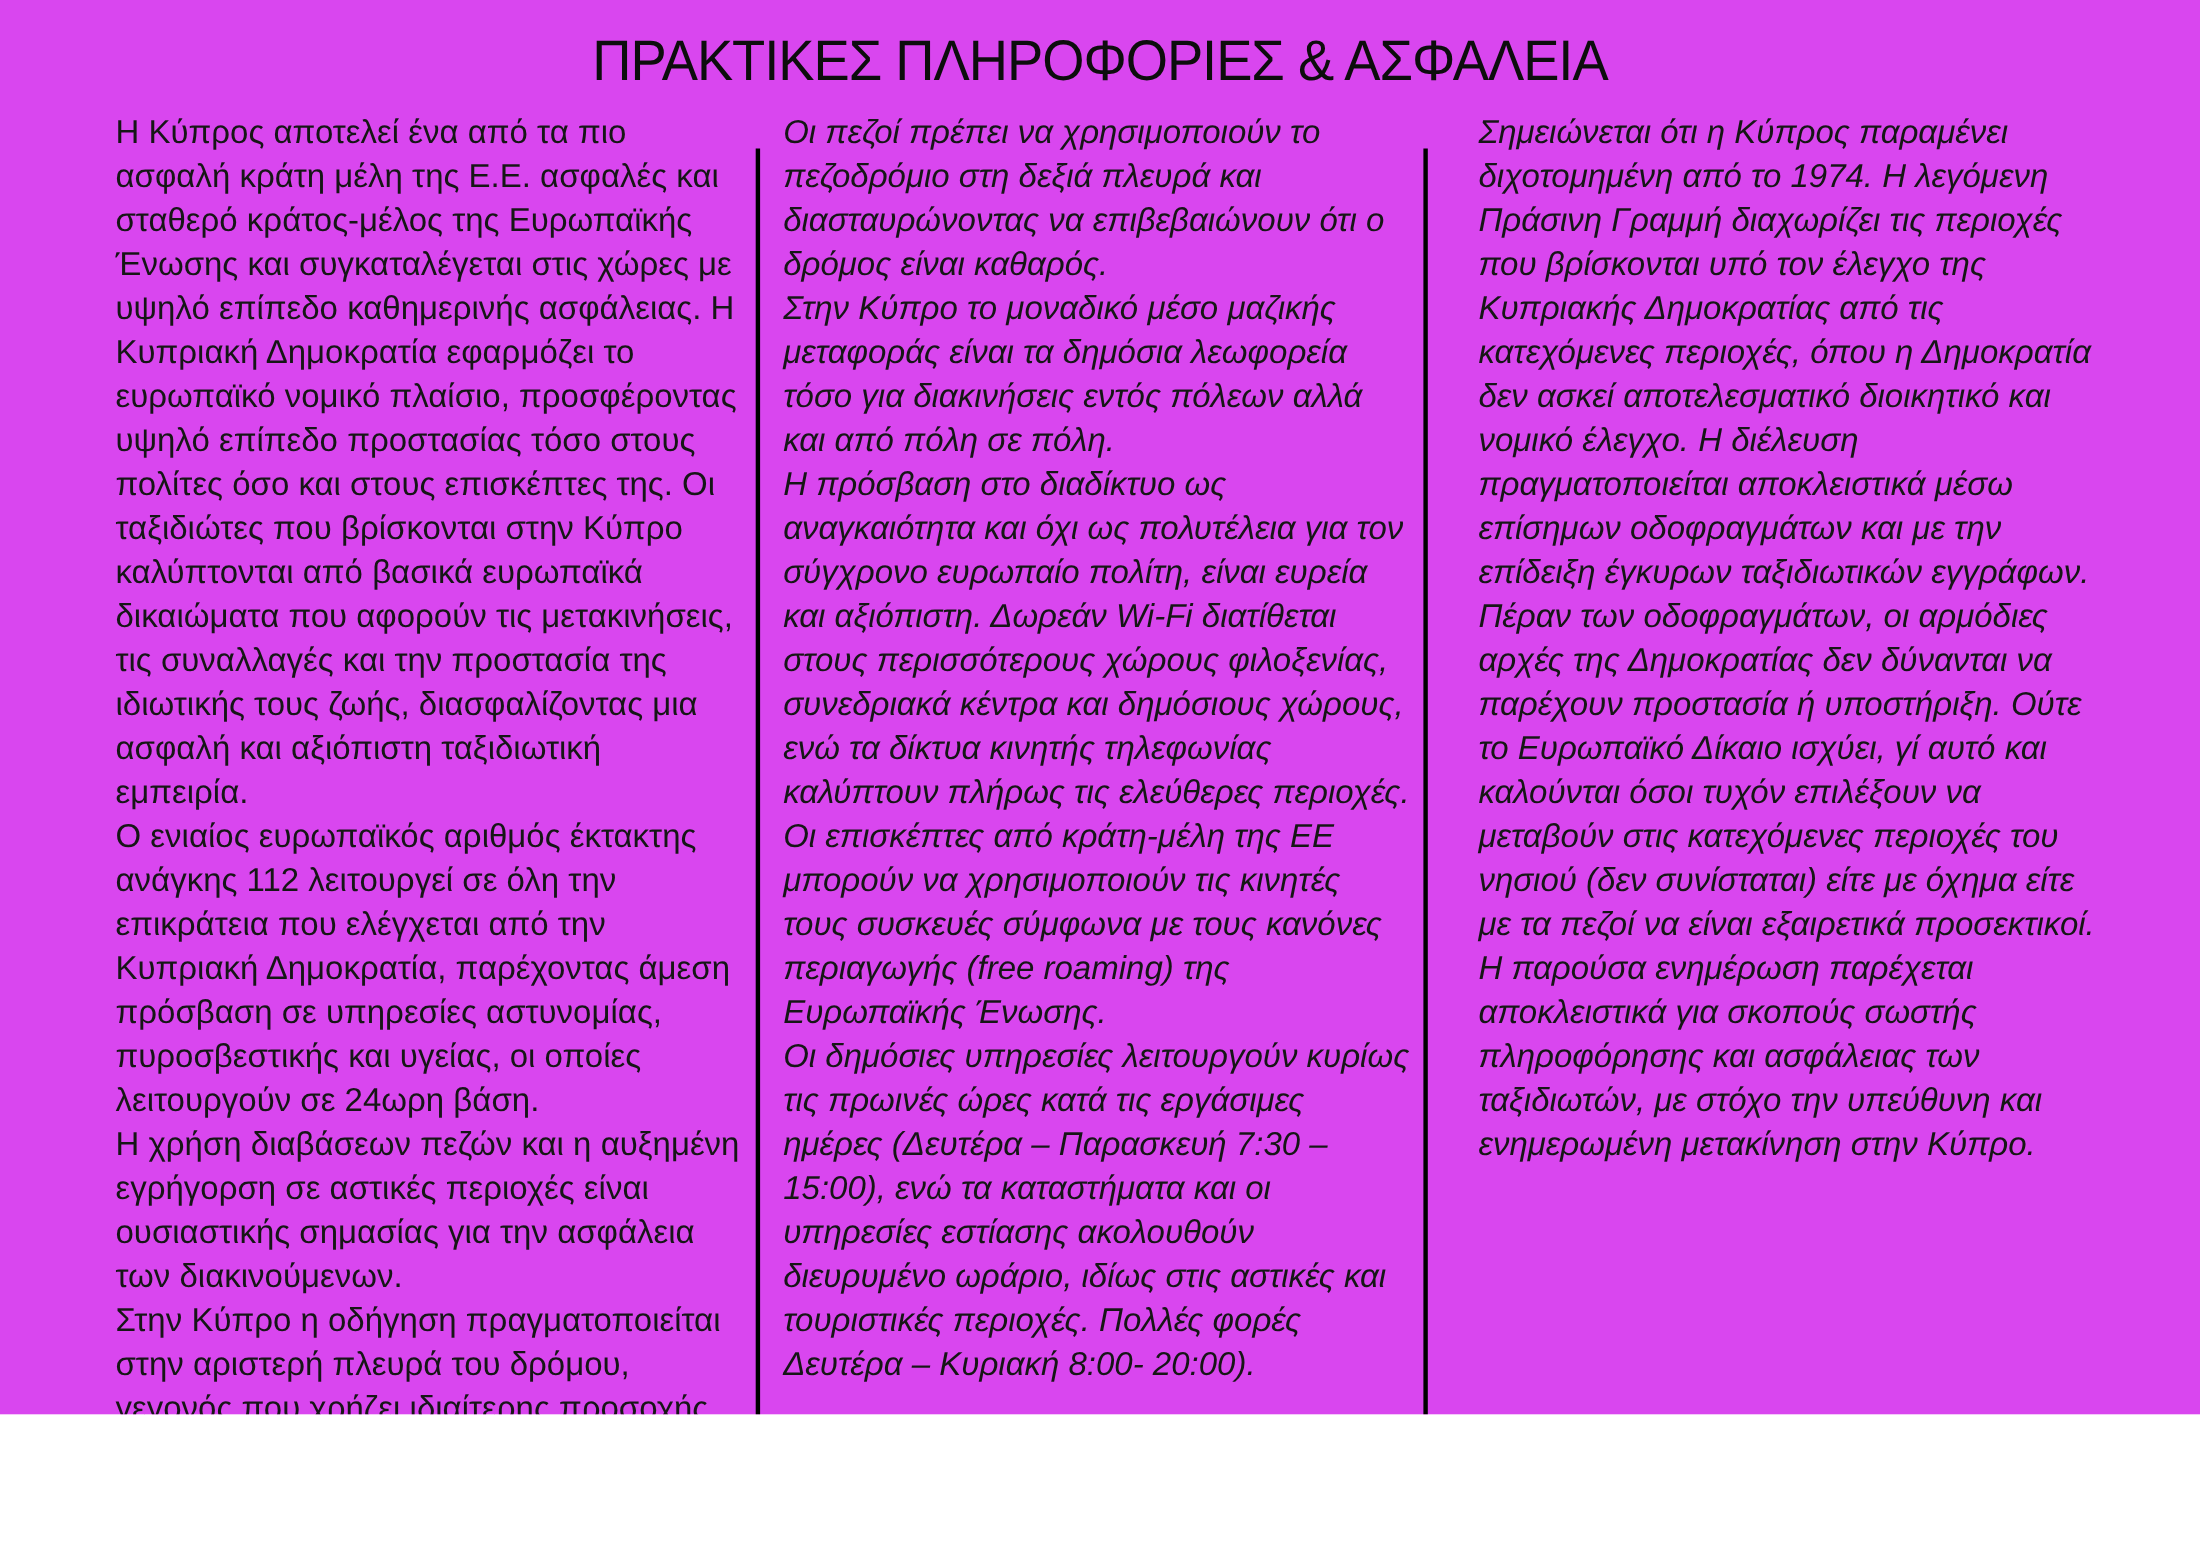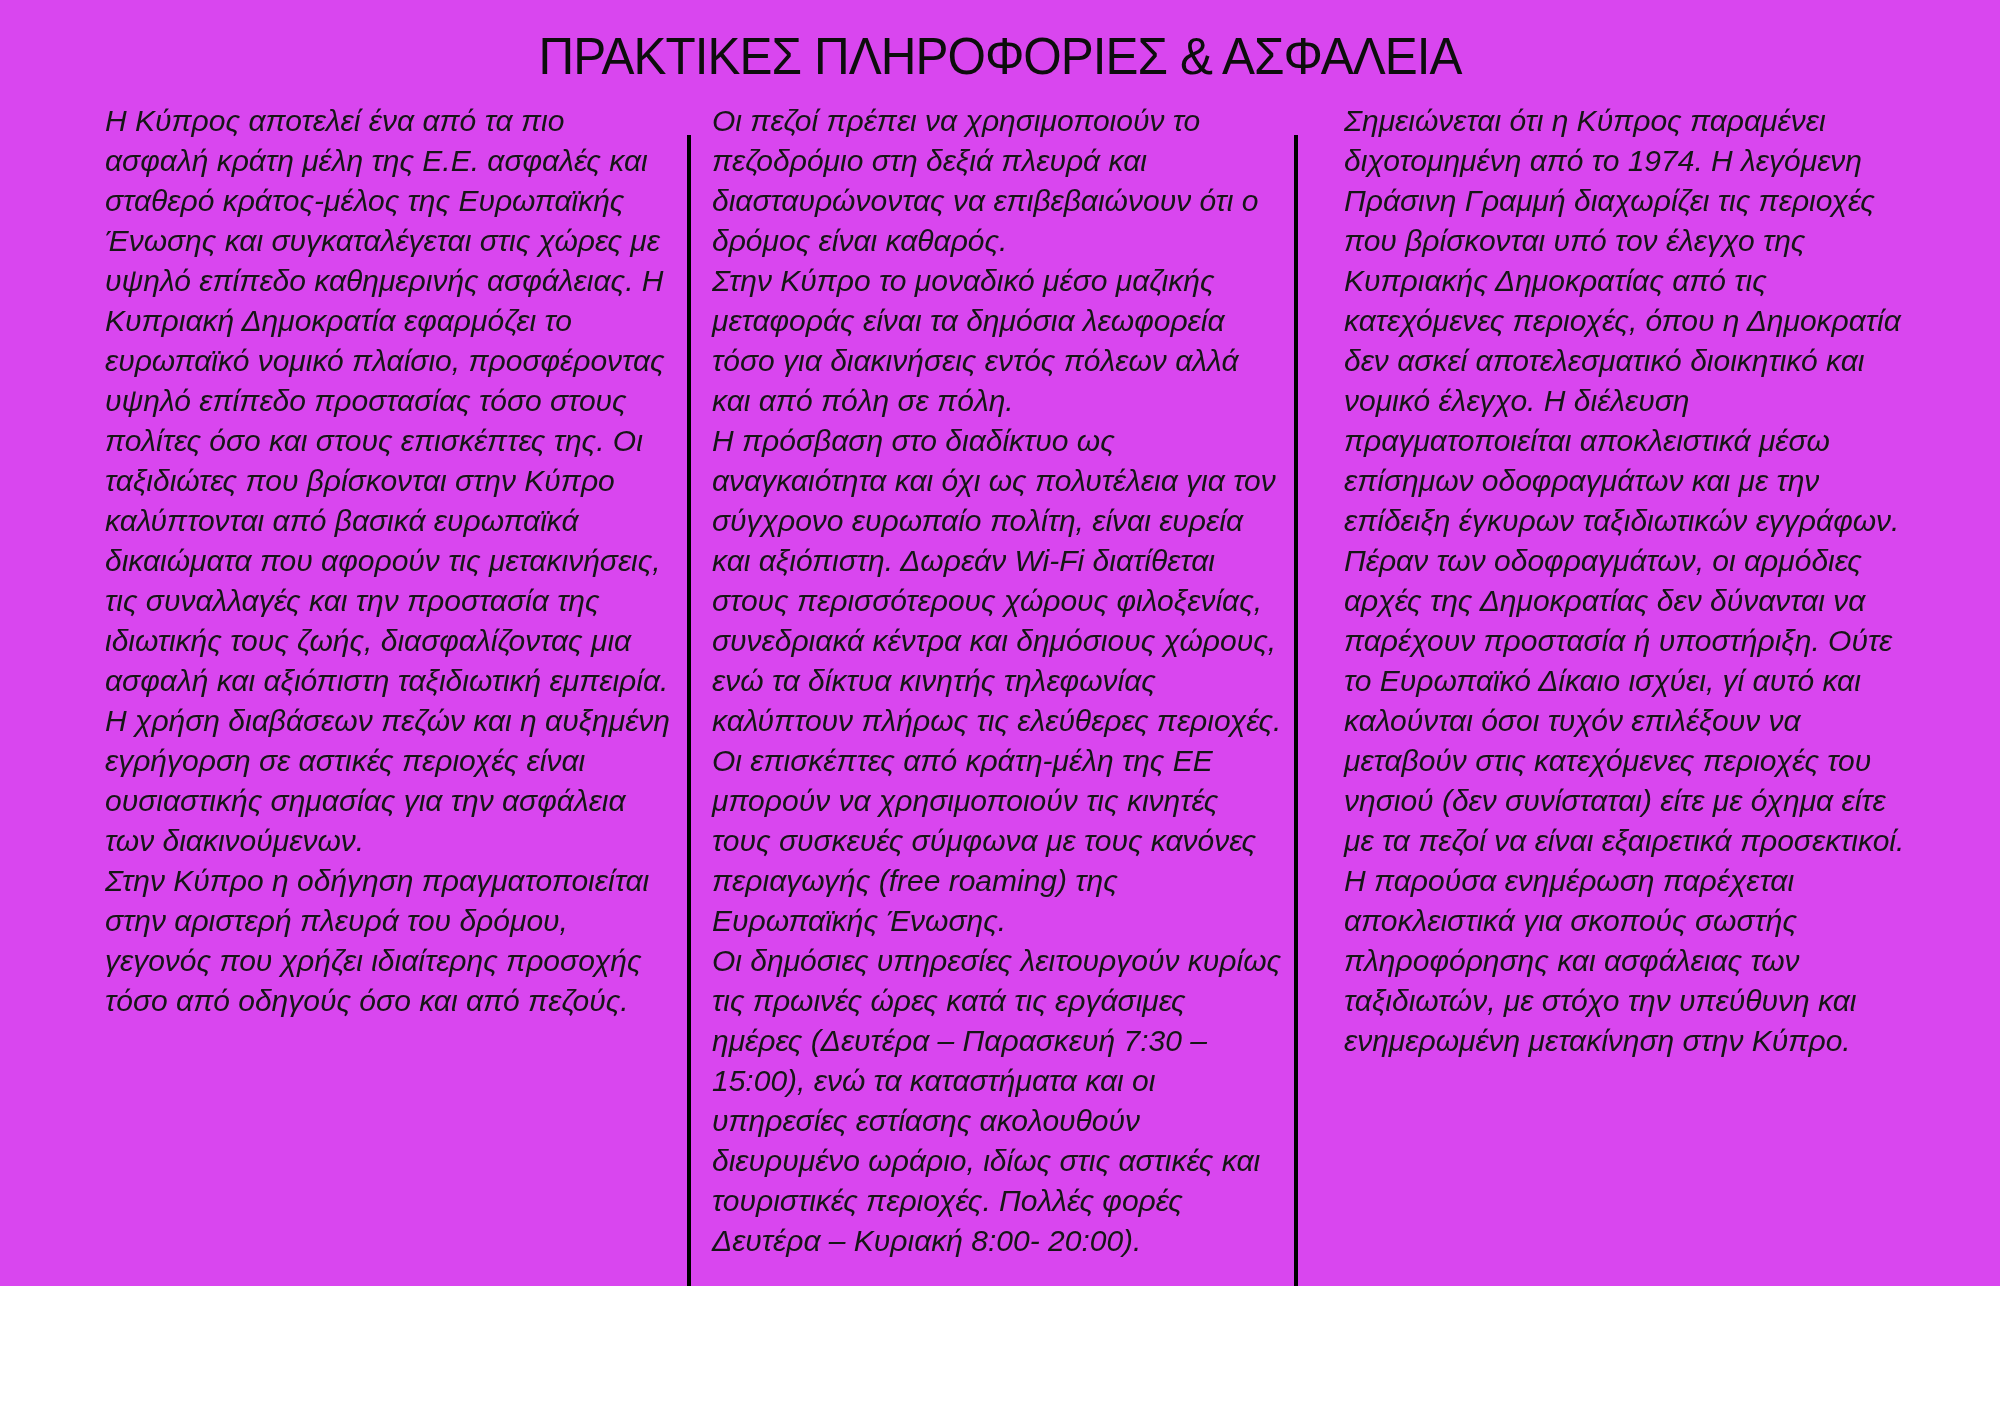--- a/index.html
+++ b/index.html
@@ -35,21 +35,21 @@
     position: absolute;
     top: 101px;
     font-size: 30px;
     line-height: 40px;
     color: #161616;
   }
   .col p {
     margin: 0;
     overflow-wrap: anywhere;
   }
-  .col-1 { left: 105px;  width: 568px; font-style: italic; }
+  .col-1 { left: 105px;  width: 568px; }
   .col-2 { left: 712px;  width: 570px; font-style: italic; }
   .col-3 { left: 1344px; width: 572px; font-style: italic; }
   .divider {
     position: absolute;
     top: 135px;
     width: 4px;
     height: 1252px;
     background: #000000;
   }
   .divider-1 { left: 687px; }
@@ -60,20 +60,21 @@
 
 <div class="page">
 
   <h1 class="title">ΠΡΑΚΤΙΚΕΣ ΠΛΗΡΟΦΟΡΙΕΣ &amp; ΑΣΦΑΛΕΙΑ</h1>
 
   <div class="divider divider-1"></div>
   <div class="divider divider-2"></div>
 
   <div class="col col-1">
     <p>Η Κύπρος αποτελεί ένα από τα πιο ασφαλή κράτη μέλη της Ε.Ε. ασφαλές και σταθερό κράτος-μέλος της Ευρωπαϊκής Ένωσης και συγκαταλέγεται στις χώρες με υψηλό επίπεδο καθημερινής ασφάλειας. Η Κυπριακή Δημοκρατία εφαρμόζει το ευρωπαϊκό νομικό πλαίσιο, προσφέροντας υψηλό επίπεδο προστασίας τόσο στους πολίτες όσο και στους επισκέπτες της. Οι ταξιδιώτες που βρίσκονται στην Κύπρο καλύπτονται από βασικά ευρωπαϊκά δικαιώματα που αφορούν τις μετακινήσεις, τις συναλλαγές και την προστασία της ιδιωτικής τους ζωής, διασφαλίζοντας μια ασφαλή και αξιόπιστη ταξιδιωτική εμπειρία.</p>
+    <p>Ο ενιαίος ευρωπαϊκός αριθμός έκτακτης ανάγκης 112 λειτουργεί σε όλη την επικράτεια που ελέγχεται από την Κυπριακή Δημοκρατία, παρέχοντας άμεση πρόσβαση σε υπηρεσίες αστυνομίας, πυροσβεστικής και υγείας, οι οποίες λειτουργούν σε 24ωρη βάση.</p>
     <p>Η χρήση διαβάσεων πεζών και η αυξημένη εγρήγορση σε αστικές περιοχές είναι ουσιαστικής σημασίας για την ασφάλεια των διακινούμενων.</p>
     <p>Στην Κύπρο η οδήγηση πραγματοποιείται στην αριστερή πλευρά του δρόμου, γεγονός που χρήζει ιδιαίτερης προσοχής τόσο από οδηγούς όσο και από πεζούς.</p>
   </div>
 
   <div class="col col-2">
     <p>Οι πεζοί πρέπει να χρησιμοποιούν το πεζοδρόμιο στη δεξιά πλευρά και διασταυρώνοντας να επιβεβαιώνουν ότι ο δρόμος είναι καθαρός.</p>
     <p>Στην Κύπρο το μοναδικό μέσο μαζικής μεταφοράς είναι τα δημόσια λεωφορεία τόσο για διακινήσεις εντός πόλεων αλλά και από πόλη σε πόλη.</p>
     <p>Η πρόσβαση στο διαδίκτυο ως αναγκαιότητα και όχι ως πολυτέλεια για τον σύγχρονο ευρωπαίο πολίτη, είναι ευρεία και αξιόπιστη. Δωρεάν Wi-Fi διατίθεται στους περισσότερους χώρους φιλοξενίας, συνεδριακά κέντρα και δημόσιους χώρους, ενώ τα δίκτυα κινητής τηλεφωνίας καλύπτουν πλήρως τις ελεύθερες περιοχές. Οι επισκέπτες από κράτη-μέλη της ΕΕ μπορούν να χρησιμοποιούν τις κινητές τους συσκευές σύμφωνα με τους κανόνες περιαγωγής (free roaming) της Ευρωπαϊκής Ένωσης.</p>
     <p>Οι δημόσιες υπηρεσίες λειτουργούν κυρίως τις πρωινές ώρες κατά τις εργάσιμες ημέρες (Δευτέρα – Παρασκευή 7:30 – 15:00), ενώ τα καταστήματα και οι υπηρεσίες εστίασης ακολουθούν διευρυμένο ωράριο, ιδίως στις αστικές και τουριστικές περιοχές. Πολλές φορές Δευτέρα – Κυριακή 8:00- 20:00).</p>
   </div>

